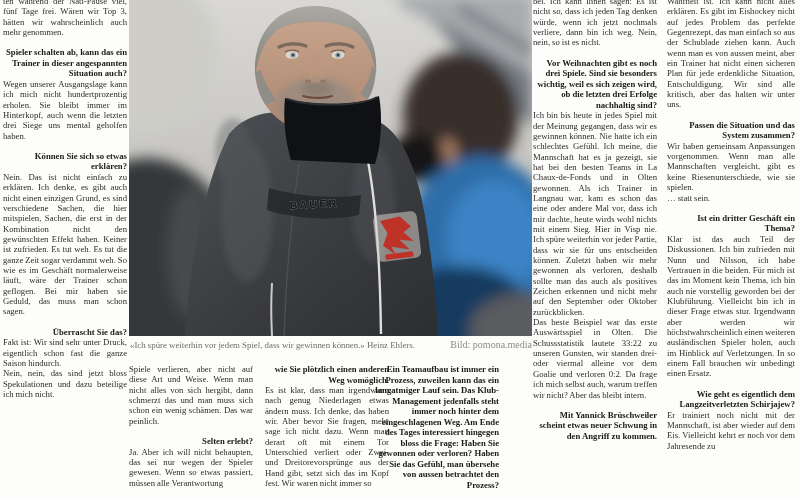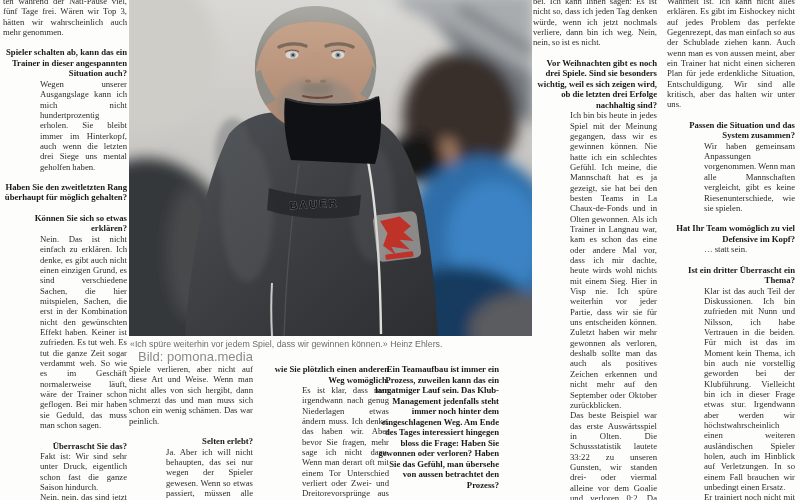--- a/index.html
+++ b/index.html
@@ -3,42 +3,41 @@
 <meta charset="utf-8">
 <style>
   html,body{margin:0;padding:0;}
   body{width:800px;height:500px;background:#fdfdfb;font-family:"Liberation Serif",serif;}
   .page{position:relative;width:800px;height:500px;overflow:hidden;background:#fdfdfb;}
   .col{position:absolute;width:124px;color:#2f2c28;}
   .col p{margin:0;font-size:8.7px;line-height:10.35px;}
   .col p.a{text-align:justify;hyphens:auto;-webkit-hyphens:auto;word-spacing:-0.2px;}
   .col p.q{font-weight:700;color:#1b1916;text-align:right;line-height:10.5px;}
   .col p.q:not(:first-child){margin-top:10px;}
-  .col p.a:not(:first-child){margin-top:0;margin-left:37px;}
+  .col p.a:not(:first-child){margin-top:0;}
   .col-1{left:3px;top:-4px;height:508px;}
   .col-2{left:129px;top:364px;height:136px;}
   .col-3{left:265px;top:364px;height:136px;}
   .col-4{left:375px;top:364px;height:136px;}
   .col-5{left:533px;top:-4px;height:508px;}
   .col-6{left:667px;top:-4px;height:508px;width:128px;}
   figure.photo{position:absolute;left:129px;top:0;width:403px;height:336px;margin:0;overflow:hidden;background:#c4c3bf;}
-  .caption-row{position:absolute;left:130px;top:339px;width:402px;display:flex;justify-content:space-between;align-items:flex-start;font-family:Liberation Sans, sans-serif;flex-direction:column;}
+  .caption-row{position:absolute;left:130px;top:339px;width:402px;display:flex;justify-content:space-between;align-items:center;font-family:Liberation Serif, serif;}
   .caption{font-size:8.8px;color:#6f6d6a;}
-  .credit{font-size:13px;color:#8d8b88;white-space:nowrap;margin-left:8px;}
+  .credit{font-size:10px;color:#8d8b88;white-space:nowrap;margin-left:8px;}
 </style>
 </head>
 <body>
 
 <div class="page">
 
   <div class="col col-1">
       <p class="a">ten während der Nati-Pause viel, fünf Tage frei. Wären wir Top 3, hätten wir wahrscheinlich auch mehr genommen.</p>
       <p class="q">Spieler schalten ab, kann das ein Trainer in dieser angespannten Situation auch?</p>
       <p class="a">Wegen unserer Ausgangslage kann ich mich nicht hundertprozentig erholen. Sie bleibt immer im Hinterkopf, auch wenn die letzten drei Siege uns mental geholfen haben.</p>
-      <p class="q">Haben Sie den zweitletzten Rang überhaupt für möglich gehalten?</p>
       <p class="q">Können Sie sich so etwas erklären?</p>
       <p class="a">Nein. Das ist nicht einfach zu erklären. Ich denke, es gibt auch nicht einen einzigen Grund, es sind verschiedene Sachen, die hier mitspielen, Sachen, die erst in der Kombination nicht den gewünschten Effekt haben. Keiner ist zufrieden. Es tut weh. Es tut die ganze Zeit sogar verdammt weh. So wie es im Geschäft normalerweise läuft, wäre der Trainer schon geflogen. Bei mir haben sie Geduld, das muss man schon sagen.</p>
       <p class="q">Überrascht Sie das?</p>
       <p class="a">Fakt ist: Wir sind sehr unter Druck, eigentlich schon fast die ganze Saison hindurch.</p>
       <p class="a">Nein, nein, das sind jetzt bloss Spekulationen und dazu beteilige ich mich nicht.</p>
     </div>
 
   <figure class="photo">
     <svg width="403" height="336" viewBox="0 0 403 336" xmlns="http://www.w3.org/2000/svg">
       <defs>
@@ -162,20 +161,20 @@
       <p class="a">bei. Ich kann Ihnen sagen: Es ist nicht so, dass ich jeden Tag denken würde, wenn ich jetzt nochmals verliere, dann bin ich weg. Nein, nein, so ist es nicht.</p>
       <p class="q">Vor Weihnachten gibt es noch drei Spiele. Sind sie besonders wichtig, weil es sich zeigen wird, ob die letzten drei Erfolge nachhaltig sind?</p>
       <p class="a">Ich bin bis heute in jedes Spiel mit der Meinung gegangen, dass wir es gewinnen können. Nie hatte ich ein schlechtes Gefühl. Ich meine, die Mannschaft hat es ja gezeigt, sie hat bei den besten Teams in La Chaux-de-Fonds und in Olten gewonnen. Als ich Trainer in Langnau war, kam es schon das eine oder andere Mal vor, dass ich mir dachte, heute wirds wohl nichts mit einem Sieg. Hier in Visp nie. Ich spüre weiterhin vor jeder Partie, dass wir sie für uns entscheiden können. Zuletzt haben wir mehr gewonnen als verloren, deshalb sollte man das auch als positives Zeichen erkennen und nicht mehr auf den September oder Oktober zurückblicken.</p>
       <p class="a">Das beste Beispiel war das erste Auswärtsspiel in Olten. Die Schussstatistik lautete 33:22 zu unseren Gunsten, wir standen drei- oder viermal alleine vor dem Goalie und verloren 0:2. Da frage ich mich selbst auch, warum treffen wir nicht? Aber das bleibt intern.</p>
       <p class="q">Mit Yannick Brüschweiler scheint etwas neuer Schwung in den Angriff zu kommen.</p>
     </div>
   <div class="col col-6">
       <p class="a">Wahrheit ist. Ich kann nicht alles erklären. Es gibt im Eishockey nicht auf jedes Problem das perfekte Gegenrezept, das man einfach so aus der Schublade ziehen kann. Auch wenn man es von aussen meint, aber ein Trainer hat nicht einen sicheren Plan für jede erdenkliche Situation, Entschuldigung. Wir sind alle kritisch, aber das halten wir unter uns.</p>
       <p class="q">Passen die Situation und das System zusammen?</p>
       <p class="a">Wir haben gemeinsam Anpassungen vorgenommen. Wenn man alle Mannschaften vergleicht, gibt es keine Riesenunterschiede, wie sie spielen.</p>
-      <p class="q">Hat Ihr Team womöglich zu viel Defensive im Kopf?</p>
       <p class="a">… statt sein.</p>
-      <p class="q">Ist ein dritter Überrascht ein Thema?</p>
+      <p class="q">Ist ein dritter Geschäft ein Thema?</p>
       <p class="a">Klar ist das auch Teil der Diskussionen. Ich bin zufrieden mit Nunn und Nilsson, ich habe Vertrauen in die beiden. Für mich ist das im Moment kein Thema, ich bin auch nie vorstellig geworden bei der Klubführung. Vielleicht bin ich in dieser Frage etwas stur. Irgendwann aber werden wir höchstwahrscheinlich einen weiteren ausländischen Spieler holen, auch im Hinblick auf Verletzungen. In so einem Fall brauchen wir unbedingt einen Ersatz.</p>
+      <p class="q">Wie geht es eigentlich dem Langzeitverletzten Schirjajew?</p>
       <p class="a">Er trainiert noch nicht mit der Mannschaft, ist aber wieder auf dem Eis. Vielleicht kehrt er noch vor dem Jahresende zu</p>
     </div>
 
 </div>
 
 </body></html>

